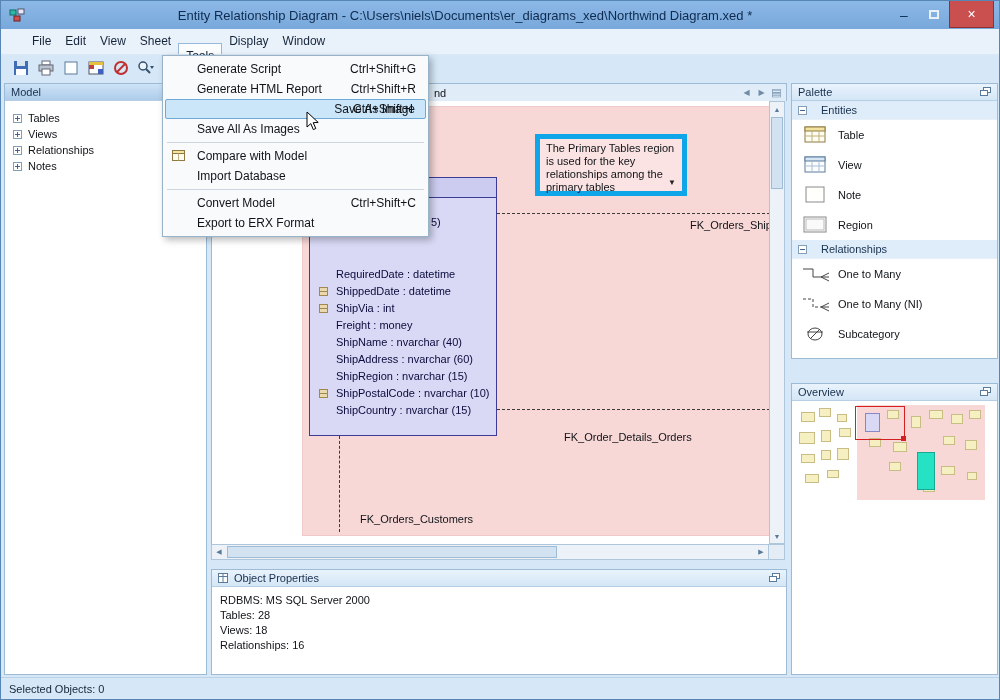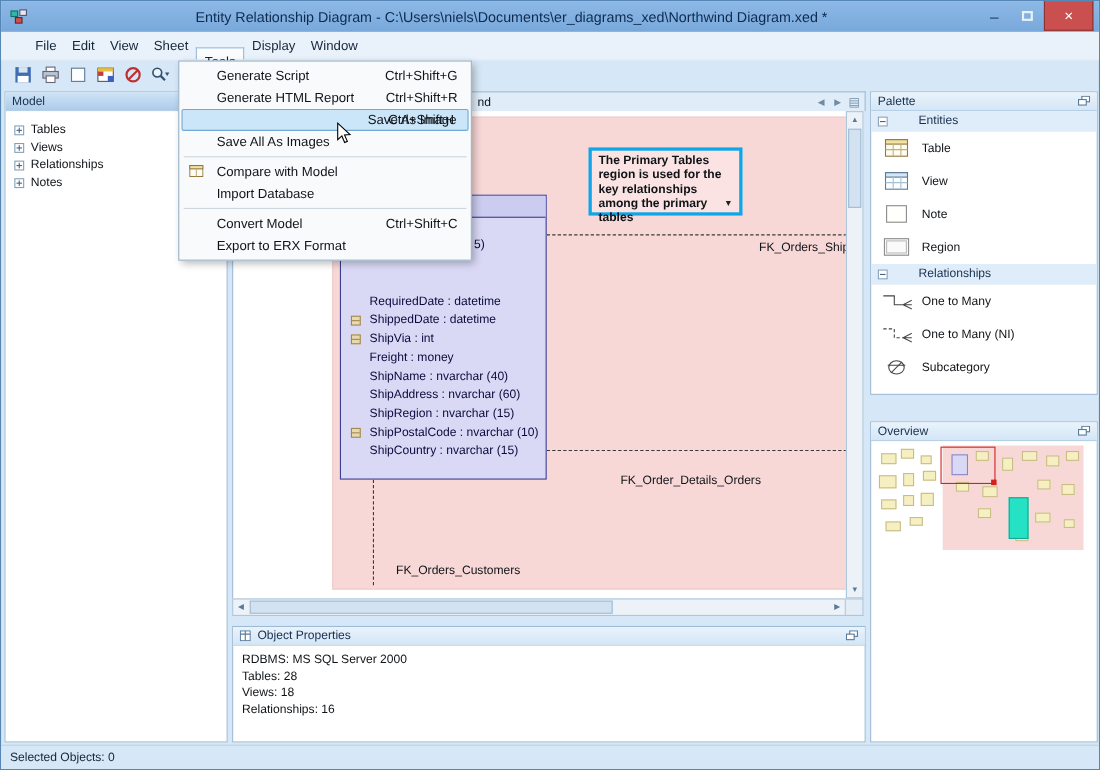--- a/index.html
+++ b/index.html
@@ -58,22 +58,22 @@
   
   .tabbar { position:absolute; left:210px; top:82px; width:576px; height:18px; background:#E0EDF9;
             border:1px solid #9DBBD5; border-bottom:none; font-size:11px; }
   .tab-frag { position:absolute; left:222px; top:3px; color:#101418; }
   .tab-nav { position:absolute; right:3px; top:2px; display:flex; gap:2px; }
   .nav-btn { width:13px; height:13px; font-size:8px; color:#6E8CA8; display:flex; align-items:center; justify-content:center; }
 
   .canvas { position:absolute; left:210px; top:100px; width:558px; height:443px; background:#fff;
             border-left:1px solid #9DBBD5; overflow:hidden; }
   .region { position:absolute; left:90px; top:5px; width:468px; height:430px; background:#F8D7D7; border:1px solid #F0CACA; }
-  .note { position:absolute; left:323px; top:33px; width:140px; height:62px; background:#FAE3E2;
-          border:3px solid #0ea5e9; padding:3px 6px; font-size:11px; line-height:13px; color:#101418;font-weight:bold; }
+  .note { position:absolute; left:323px; top:33px; width:152px; height:62px; background:#FAE3E2;
+          border:5px solid #0ea5e9; padding:3px 6px; font-size:11px; line-height:13px; color:#101418; }
   .note-tri { position:absolute; right:6px; bottom:2px; font-size:8px; color:#222; }
 
   .entity { position:absolute; left:97px; top:76px; width:188px; height:259px;
             background:#D9D9F6; border:1px solid #3C3C96; }
   .entity-header { height:20px; background:#CCCCF0; border-bottom:1px solid #3C3C96; }
   .erow { height:17px; line-height:17px; font-size:11px; color:#0A0A3C; padding-left:26px;
           position:relative; white-space:nowrap; }
   .idx-icon { position:absolute; left:9px; top:4px; width:9px; height:9px; background:#E9D9AE;
               border:1px solid #A08850; }
   .idx-icon::before { content:""; position:absolute; left:0; right:0; top:3px; height:1px; background:#A08850; }
@@ -91,21 +91,21 @@
   .sarrow { position:absolute; width:14px; height:14px; font-size:7px; color:#5A7A9A;
             display:flex; align-items:center; justify-content:center; }
 
   
   .op-panel { left:210px; top:568px; width:576px; height:106px; }
   .op-body { padding:6px 8px; font-size:11px; line-height:15px; color:#101418; }
 
   
   .palette-panel { left:790px; top:82px; width:207px; height:276px; }
   .section-header { height:19px; background:#DFEDFA; border-bottom:1px solid #E8F0F7;
-                    display:flex; align-items:center; padding:0 6px; font-size:11px; color:#17304E; gap:22px; }
+                    display:flex; align-items:center; padding:0 6px; font-size:11px; color:#17304E; gap:8px; }
   .pal-item { height:30px; display:flex; align-items:center; gap:9px; padding-left:9px; font-size:11px; color:#101418; }
   .pal-icon { width:28px; display:flex; justify-content:center; flex:none; }
 
   
   .overview-panel { left:790px; top:382px; width:207px; height:292px; }
   .minimap { position:absolute; left:1px; top:18px; width:203px; height:108px; background:#fff; }
   .ov-box { position:absolute; background:#F6EFC2; border:1px solid #C9BD86; }
   .ov-pink { position:absolute; left:64px; top:3px; width:128px; height:95px; background:#F8D7D7; }
   .ov-cyan { position:absolute; left:124px; top:50px; width:18px; height:38px; background:#25E2C5; border:1px solid #17A892; }
   .ov-viewport { position:absolute; left:62px; top:4px; width:50px; height:34px; border:1px solid #D42020; }

